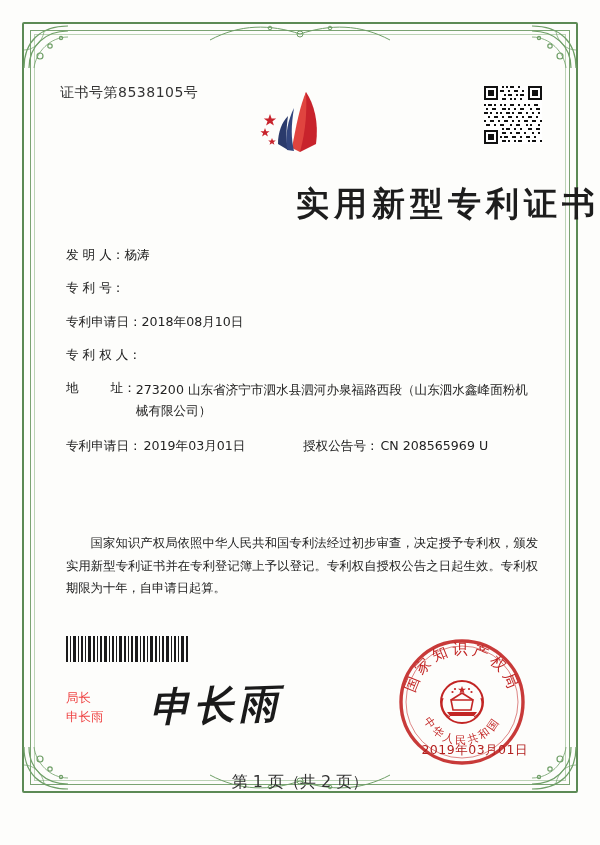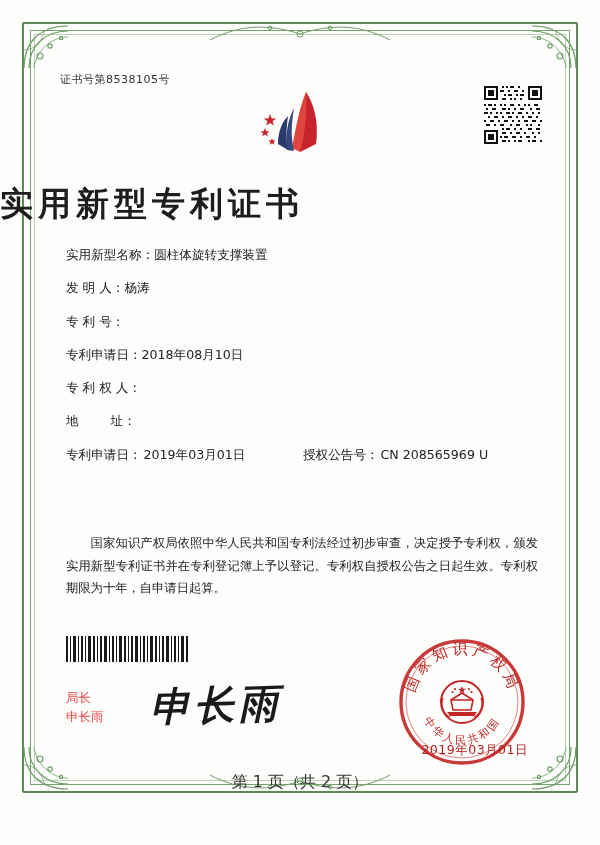--- a/index.html
+++ b/index.html
@@ -55,22 +55,22 @@
     width: 200px; height: 26px;
     color: #6f9f67;
   }
   .edge-mid-top { top: 20px; }
   .edge-mid-bottom { bottom: 50px; transform: translateX(-50%) scaleY(-1); }
   .edge-mid-top svg, .edge-mid-bottom svg { width:100%; height:100%; display:block;}
 
   
   .cert-no {
     position: absolute;
-    left: 60px; top: 72px;
-    font-size: 11px;
+    left: 60px; top: 84px;
+    font-size: 14px;
     color: #333;
     letter-spacing: 0.5px;
     font-family: "DejaVu Sans", "Liberation Sans", sans-serif;
   }
   .qr {
     position: absolute;
     right: 58px; top: 86px;
     width: 58px; height: 58px;
     background: #ffffff;
   }
@@ -80,21 +80,21 @@
     position: absolute;
     left: 248px; top: 88px;
     width: 104px; height: 74px;
   }
   .logo svg { display: block; }
 
   .main-title {
     position: absolute;
     top: 182px;
     left: 0; right: 0;
-    text-align: left;
+    text-align: right;
     font-size: 33px;
     letter-spacing: 5px;
     font-weight: bold;
     color: #1d1d1d;
     font-family: "DejaVu Sans", "Liberation Sans", sans-serif;
   }
 
   
   .fields {
     position: absolute;
@@ -330,39 +330,36 @@
         <polygon points="17,40 18.2,43.2 21.6,43.2 18.9,45.2 19.9,48.4 17,46.4 14.1,48.4 15.1,45.2 12.4,43.2 15.8,43.2"></polygon>
         <polygon points="24,50 25,52.6 27.8,52.6 25.6,54.2 26.4,56.8 24,55.2 21.6,56.8 22.4,54.2 20.2,52.6 23,52.6"></polygon>
       </g>
     </svg>
   </div>
 
   <div class="main-title">实用新型专利证书</div>
 
   <div class="fields">
     <div class="row">
-      <span class="lbl">实用新型名称：</span>
-      <span class="val">圆柱体旋转支撑装置</span>
-    </div>
-    <div class="row">
       <span class="lbl">发 明 人：</span>
       <span class="val">杨涛</span>
     </div>
     <div class="row">
       <span class="lbl">专 利 号：</span>
     </div>
     <div class="row">
       <span class="lbl">专利申请日：</span>
       <span class="val">2018年08月10日</span>
     </div>
     <div class="row">
       <span class="lbl">专 利 权 人：</span>
     </div>
     <div class="row">
       <span class="lbl">地        址：</span>
+      <span class="val addr-val">273200  山东省济宁市泗水县泗河办泉福路西段（山东泗水鑫峰面粉机械有限公司）</span>
     </div>
     <div class="row two">
       <span class="half">
         <span class="lbl">专利申请日：</span>
         <span class="val">2019年03月01日</span>
       </span>
       <span class="half">
         <span class="lbl">授权公告号：</span>
         <span class="val">CN 208565969 U</span>
       </span>

